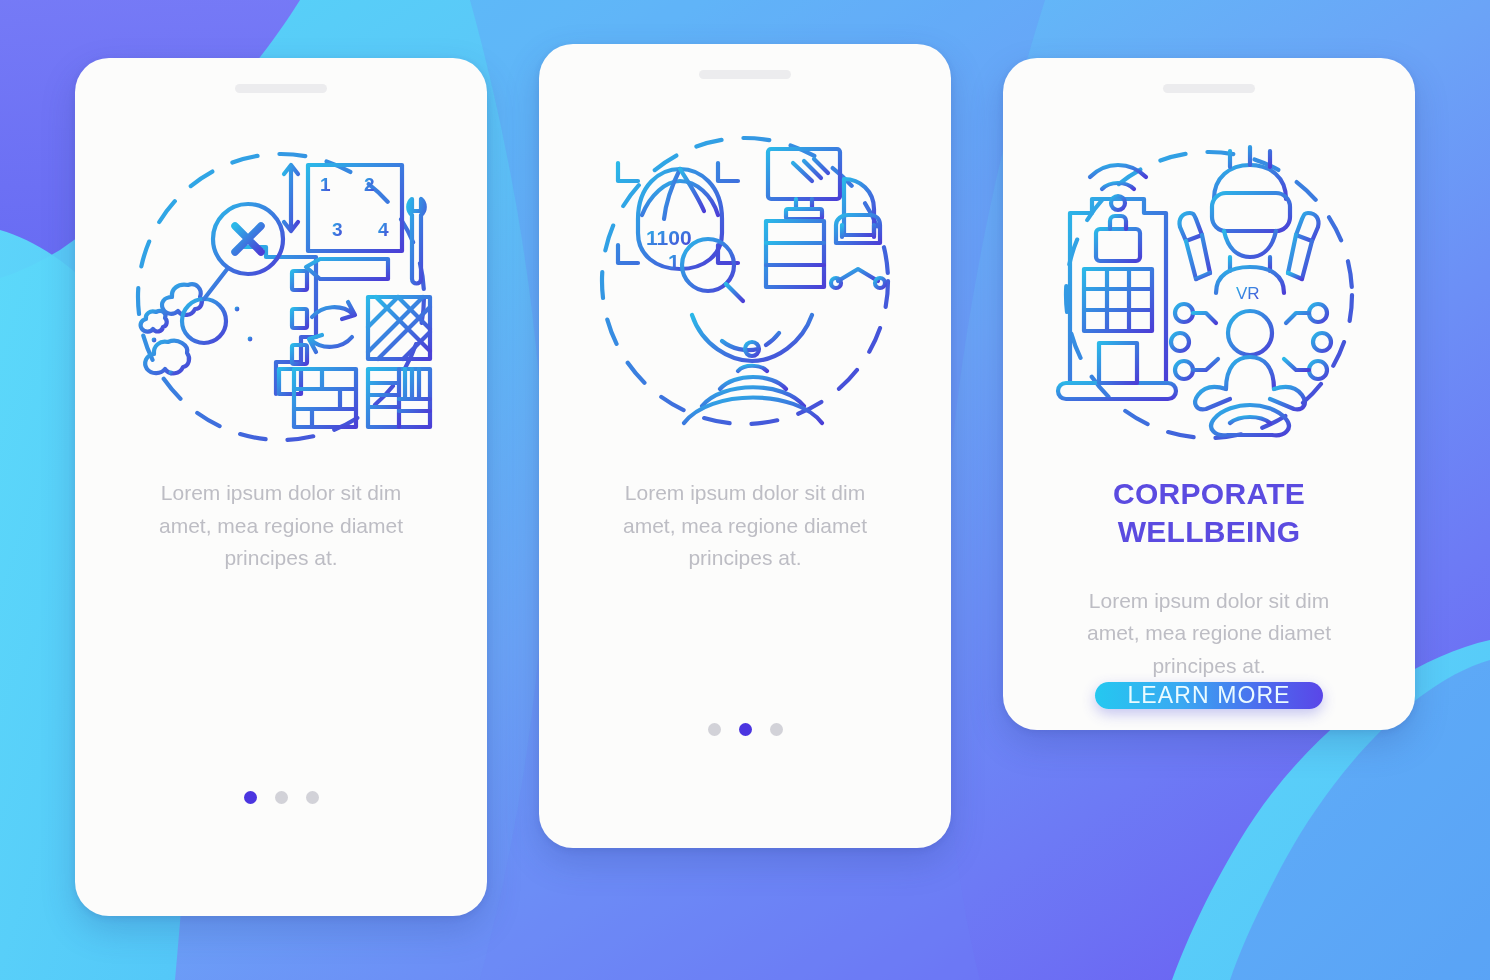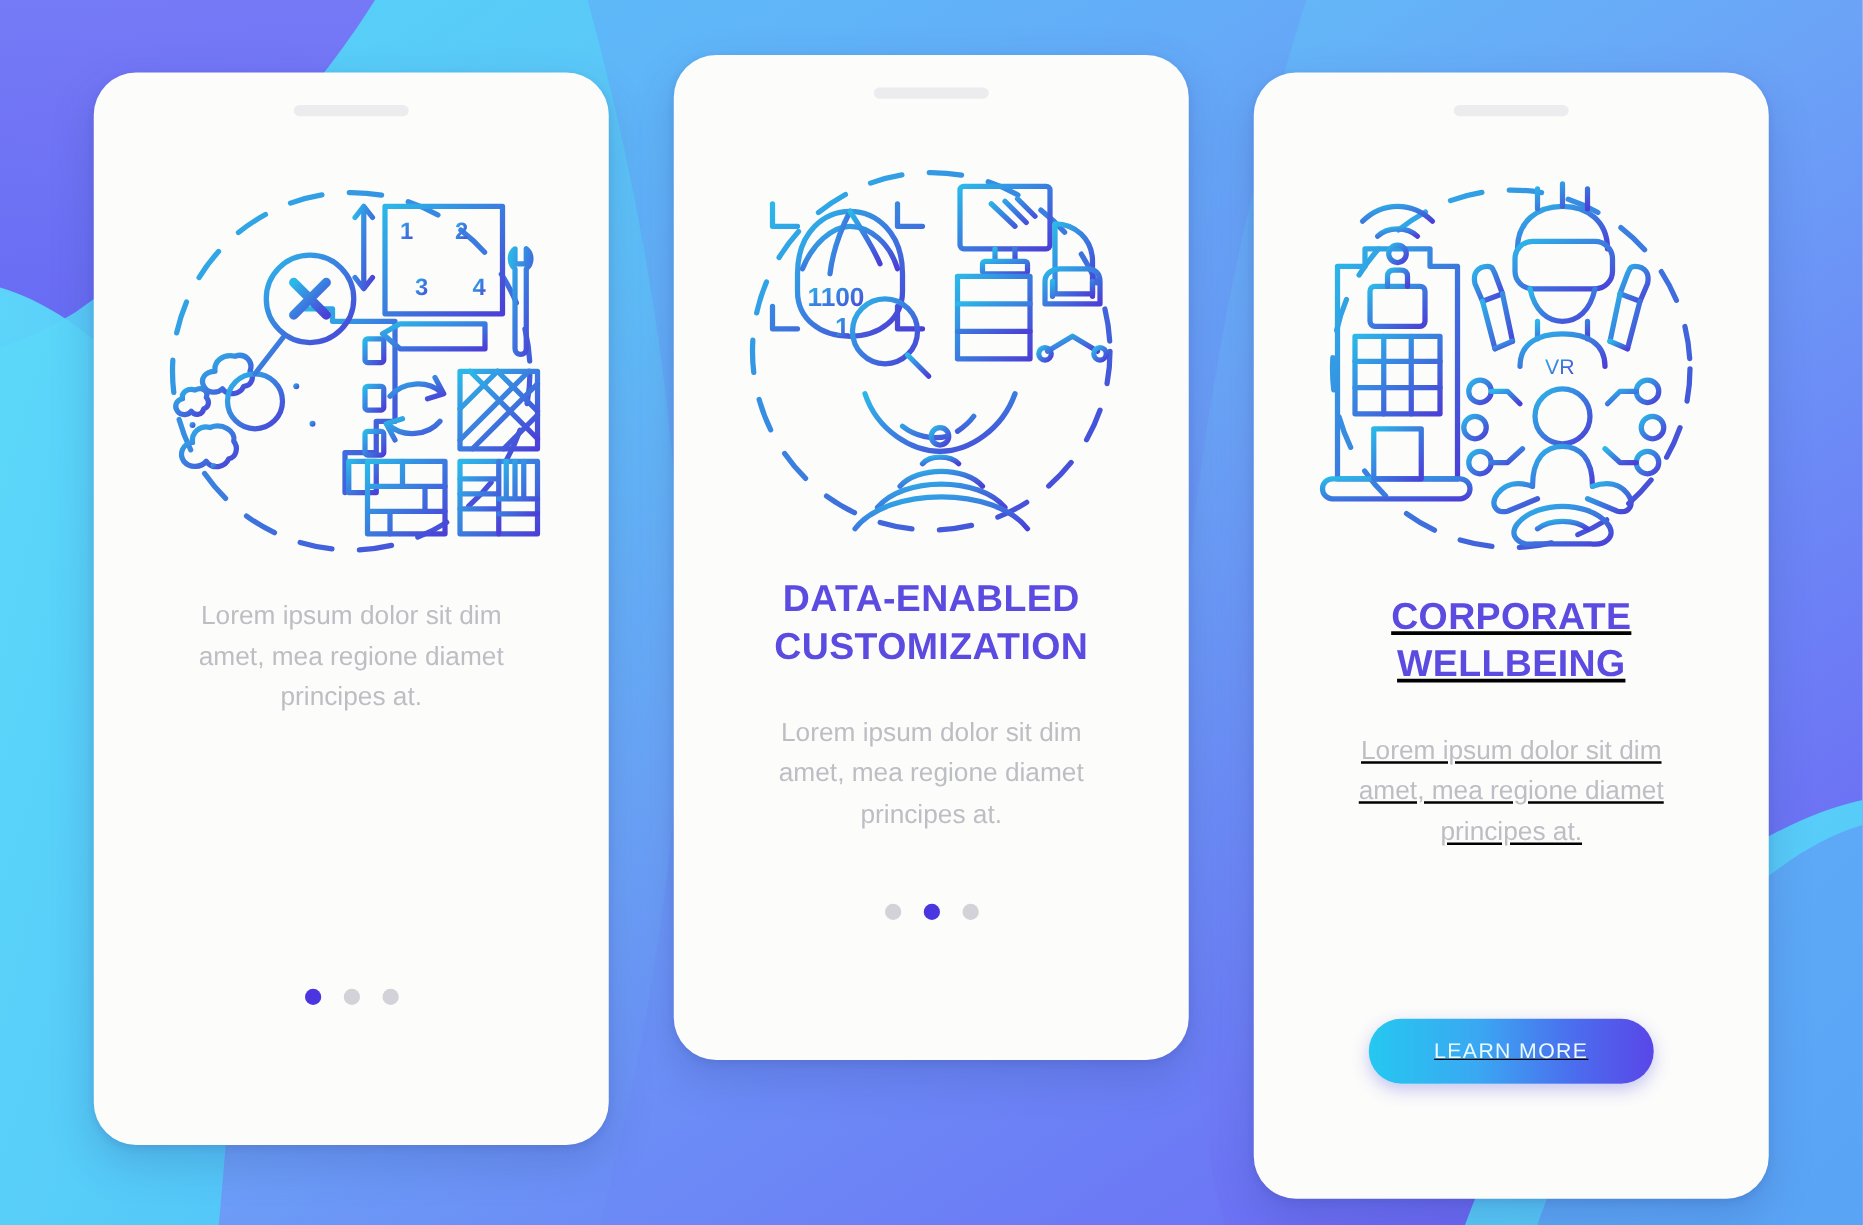--- a/index.html
+++ b/index.html
@@ -29,21 +29,21 @@
     position:relative;
     width:412px;
     background:#FCFCFB;
     border-radius:34px;
     box-shadow:0 14px 34px rgba(40,60,140,.22), 0 2px 6px rgba(40,60,140,.12);
     padding:26px 24px 0 24px;
     display:flex; flex-direction:column; align-items:center;
   }
   .phone.p1 { height:858px; }
   .phone.p2 { height:804px; margin-top:-14px; }
-  .phone.p3 { height:901px;text-decoration:underline; }
+  .phone.p3 { height:672px; }
 
   .speaker {
     width:92px; height:9px; border-radius:6px;
     background:#ECECEE; flex:none;
   }
 
   .illus-wrap {
     margin-top:44px;
     width:330px; height:320px;
     display:flex; align-items:center; justify-content:center;
@@ -80,21 +80,21 @@
   }
   .dot { width:13px; height:13px; border-radius:50%; background:#D2D2D8; }
   .dot.active { background:#4B35E0; }
 
   .learn-btn {
     margin-bottom:92px;
     width:228px; height:52px;
     border:none; border-radius:26px;
     background:linear-gradient(90deg,#25C8F0 0%,#3AA8F2 38%,#4B6DEE 72%,#5A46E8 100%);
     color:#EAFBFF;
-    font-size:17px; letter-spacing:1.1px;
+    font-size:23px; letter-spacing:1.1px;
     font-family:"Liberation Sans", sans-serif;
     cursor:pointer;
     box-shadow:0 5px 14px rgba(70,70,220,.30);
   }
 </style>
 </head>
 <body>
 
 <div class="bg-layer">
   <svg class="bg-svg" viewBox="0 0 1490 980" preserveAspectRatio="none">
@@ -266,21 +266,20 @@
           <circle cx="172" cy="226" r="7"></circle>
 
           <path d="M158,248 C164,241 180,241 187,248"></path>
           <path d="M140,266 C154,250 192,250 206,266"></path>
           <path d="M122,283 C142,258 204,258 224,283"></path>
           <path d="M104,300 C130,266 216,266 242,300"></path>
         </g>
       </svg>
     </div>
 
-    <div class="title">DATA-ENABLED<br>CUSTOMIZATION</div>
     <div class="body-text">Lorem ipsum dolor sit dim amet, mea regione diamet principes at.</div>
 
     <div class="spacer"></div>
 
     <div class="dots">
       <span class="dot"></span>
       <span class="dot active"></span>
       <span class="dot"></span>
     </div>
   </div>

